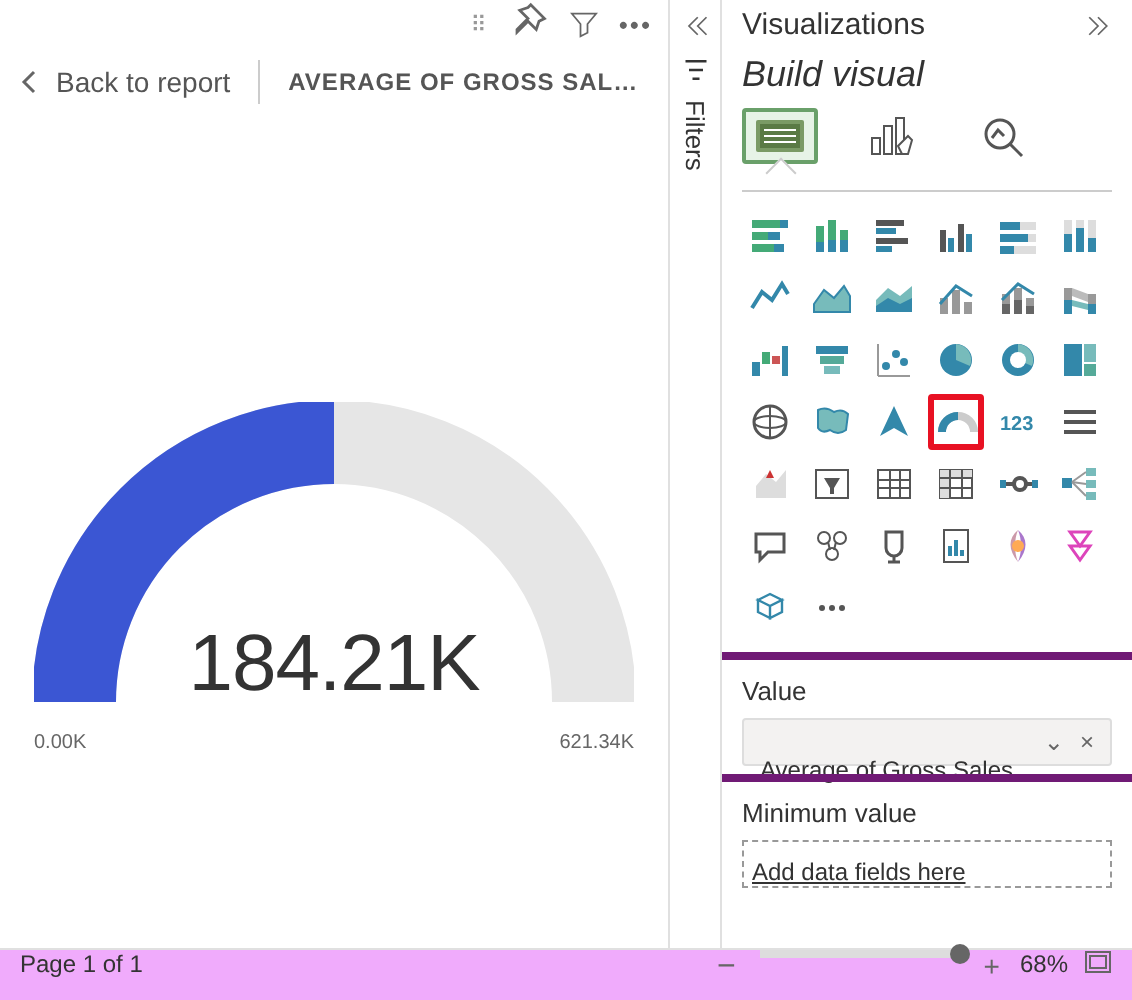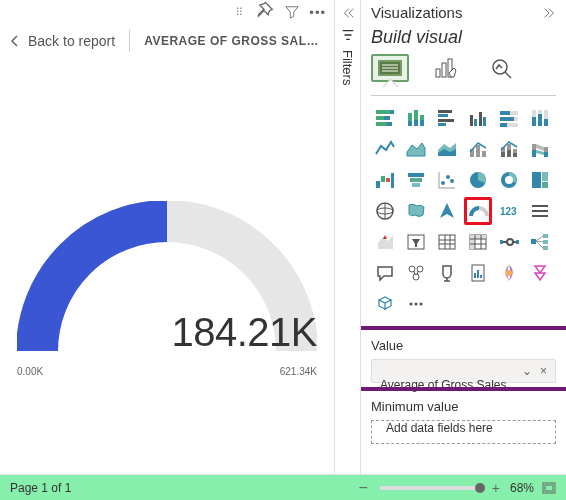--- a/index.html
+++ b/index.html
@@ -17,33 +17,33 @@
   .tab.active{background:#e7f3e7;border:2px solid #6aa06a;border-radius:2px;}
   .arrow-sep{height:10px;border-bottom:1px solid #ccc;margin:0 10px 8px;position:relative;}
   .arrow-sep::before{content:"";position:absolute;left:14px;top:-5px;width:10px;height:10px;background:#fff;border-left:1px solid #ccc;border-top:1px solid #ccc;transform:rotate(45deg);}
   .viz-grid{display:grid;grid-template-columns:repeat(6,28px);gap:3px;padding:0 10px 8px;}
   .viz-cell{width:28px;height:28px;display:flex;align-items:center;justify-content:center;border-radius:2px;}
   .viz-cell.hl{border:3px solid #e81123;padding:0;}
   .field-section{border-top:4px solid #701a75;padding:8px 10px 4px;}
   .field-title{font-size:13px;color:#333;margin-bottom:6px;}
   .pill{display:flex;align-items:center;background:#f3f2f1;border:1px solid #ddd;height:24px;font-size:12px;padding:0 4px 0 8px;border-radius:2px;}
   .pill .t{flex:1;white-space:nowrap;overflow:hidden;text-overflow:ellipsis;margin-top:28px;}
-  .placeholder{border:1px dashed #999;height:24px;display:flex;align-items:flex-start;padding:0 14px;font-size:12px;color:#333;}
+  .placeholder{border:1px dashed #999;height:24px;display:flex;align-items:flex-end;padding:0 4px;font-size:12px;color:#333;text-decoration:underline;}
   .toolbar{display:flex;align-items:center;justify-content:flex-end;gap:10px;padding:4px 8px;height:24px;}
   .title-row{display:flex;align-items:center;padding:6px 10px 10px;gap:10px;}
   .back{display:flex;align-items:center;gap:8px;color:#555;font-size:14px;}
   .divider{width:1px;height:22px;background:#ccc;margin:0 4px;}
   .card-title{font-size:12px;font-weight:700;letter-spacing:.5px;color:#555;white-space:nowrap;overflow:hidden;text-overflow:ellipsis;}
   .gauge-wrap{flex:1;display:flex;flex-direction:column;align-items:center;justify-content:center;position:relative;padding:0 10px;}
   .gauge{position:relative;width:300px;height:160px;}
   .arc{position:absolute;inset:0;}
-  .gval{position:absolute;bottom:6px;left:0;right:0;text-align:right;font-size:40px;color:#333;font-weight:400;letter-spacing:-.5px;}
+  .gval{position:absolute;bottom:6px;left:0;right:0;text-align:center;font-size:40px;color:#333;font-weight:400;letter-spacing:-.5px;}
   .gmin{position:absolute;bottom:-16px;left:0;font-size:10px;color:#666;text-align:right;}
   .gmax{position:absolute;bottom:-16px;right:0;font-size:10px;color:#666;}
-  .footer{position:absolute;bottom:0;left:0;right:0;height:26px;border-top:1px solid #e0e0e0;display:flex;align-items:center;padding:0 10px;font-size:12px;background:#86efac;}
+  .footer{position:absolute;bottom:0;left:0;right:0;height:26px;border-top:1px solid #e0e0e0;display:flex;align-items:flex-start;padding:0 10px;font-size:12px;background:#f0abfc;}
   .footer .spacer{flex:1;}
   .slider{width:100px;height:4px;background:#ddd;position:relative;margin:0 8px;}
   .slider .thumb{position:absolute;right:-5px;top:-3px;width:10px;height:10px;background:#666;border-radius:50%;}
   svg{display:block;}
   .ico{width:22px;height:22px;}
 </style>
 </head>
 <body>
 
 <div class="page">

